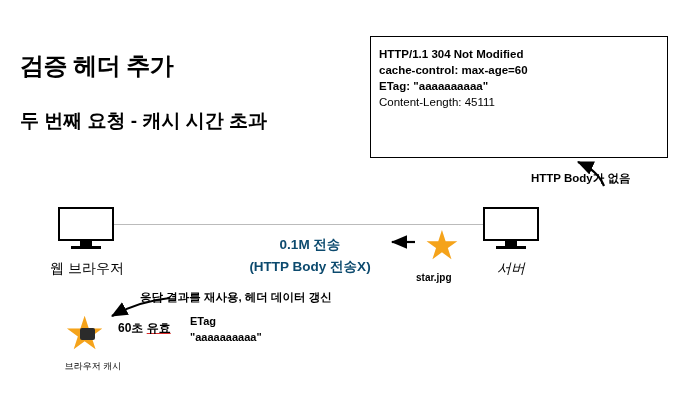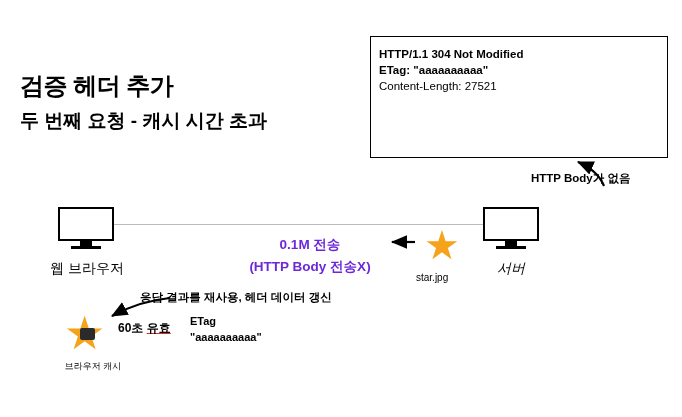--- a/index.html
+++ b/index.html
@@ -21,21 +21,20 @@
   }
 
   
   .title {
     position: absolute;
     left: 20px;
     top: 50px;
     font-size: 24px;
     font-weight: bold;
     letter-spacing: -0.5px;
-    margin-top: 20px;
   }
   .subtitle {
     position: absolute;
     left: 20px;
     top: 108px;
     font-size: 19px;
     font-weight: bold;
   }
 
   
@@ -113,21 +112,21 @@
     background: #bbbbbb;
   }
 
   
   .transfer {
     position: absolute;
     left: 230px;
     top: 234px;
     width: 160px;
     text-align: center;
-    color: #6d28d9;
+    color: #0c4a6e;
     font-weight: bold;
     font-size: 13.5px;
     line-height: 22px;
   }
 
   
   .star {
     position: absolute;
     color: #f5a31a;
     line-height: 1;
@@ -135,21 +134,21 @@
   #star-server {
     left: 424px;
     top: 225px;
     font-size: 40px;
   }
   #star-jpg-label {
     position: absolute;
     left: 416px;
     top: 272px;
     font-size: 10px;
-    font-weight: normal;
+    font-weight: bold;
     white-space: nowrap;
   }
 
   
   #cache-star-wrap {
     position: absolute;
     left: 64px;
     top: 310px;
     width: 50px;
     height: 46px;
@@ -222,22 +221,23 @@
 </head>
 <body>
 
 <div id="stage">
 
   <div class="title">검증 헤더 추가</div>
   <div class="subtitle">두 번째 요청 - 캐시 시간 초과</div>
 
   <div class="resp-box">
     <div class="resp-line bold">HTTP/1.1 304 Not Modified</div>
+    <div class="resp-line bold">cache-control: max-age=60</div>
     <div class="resp-line bold">ETag: "aaaaaaaaaa"</div>
-    <div class="resp-line">Content-Length: 27521</div>
+    <div class="resp-line">Content-Length: 45111</div>
   </div>
 
   <div class="http-body-label">HTTP Body가 없음</div>
 
   <div class="wire"></div>
 
   <div class="monitor" id="browser-monitor">
     <div class="screen"></div>
     <div class="neck"></div>
     <div class="base"></div>

